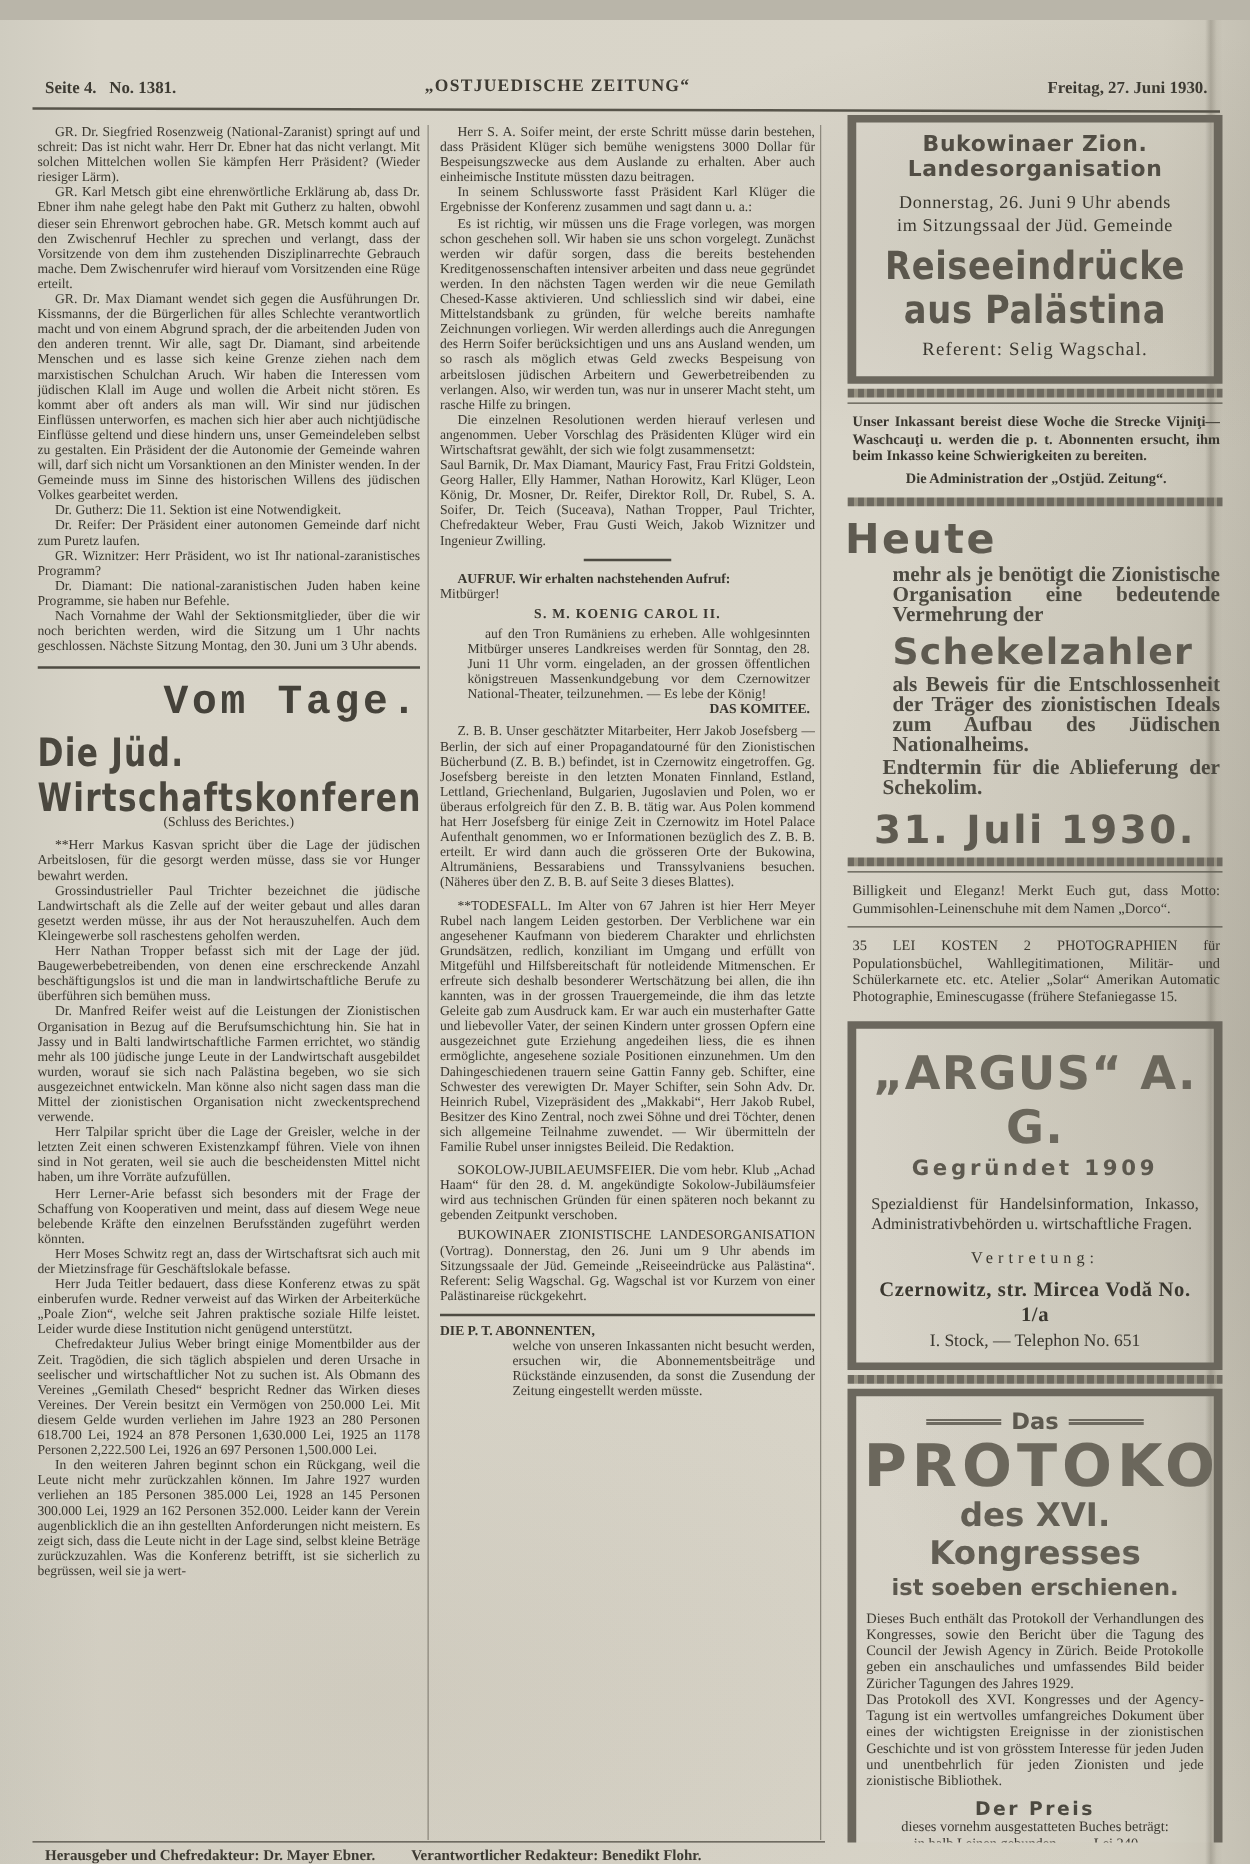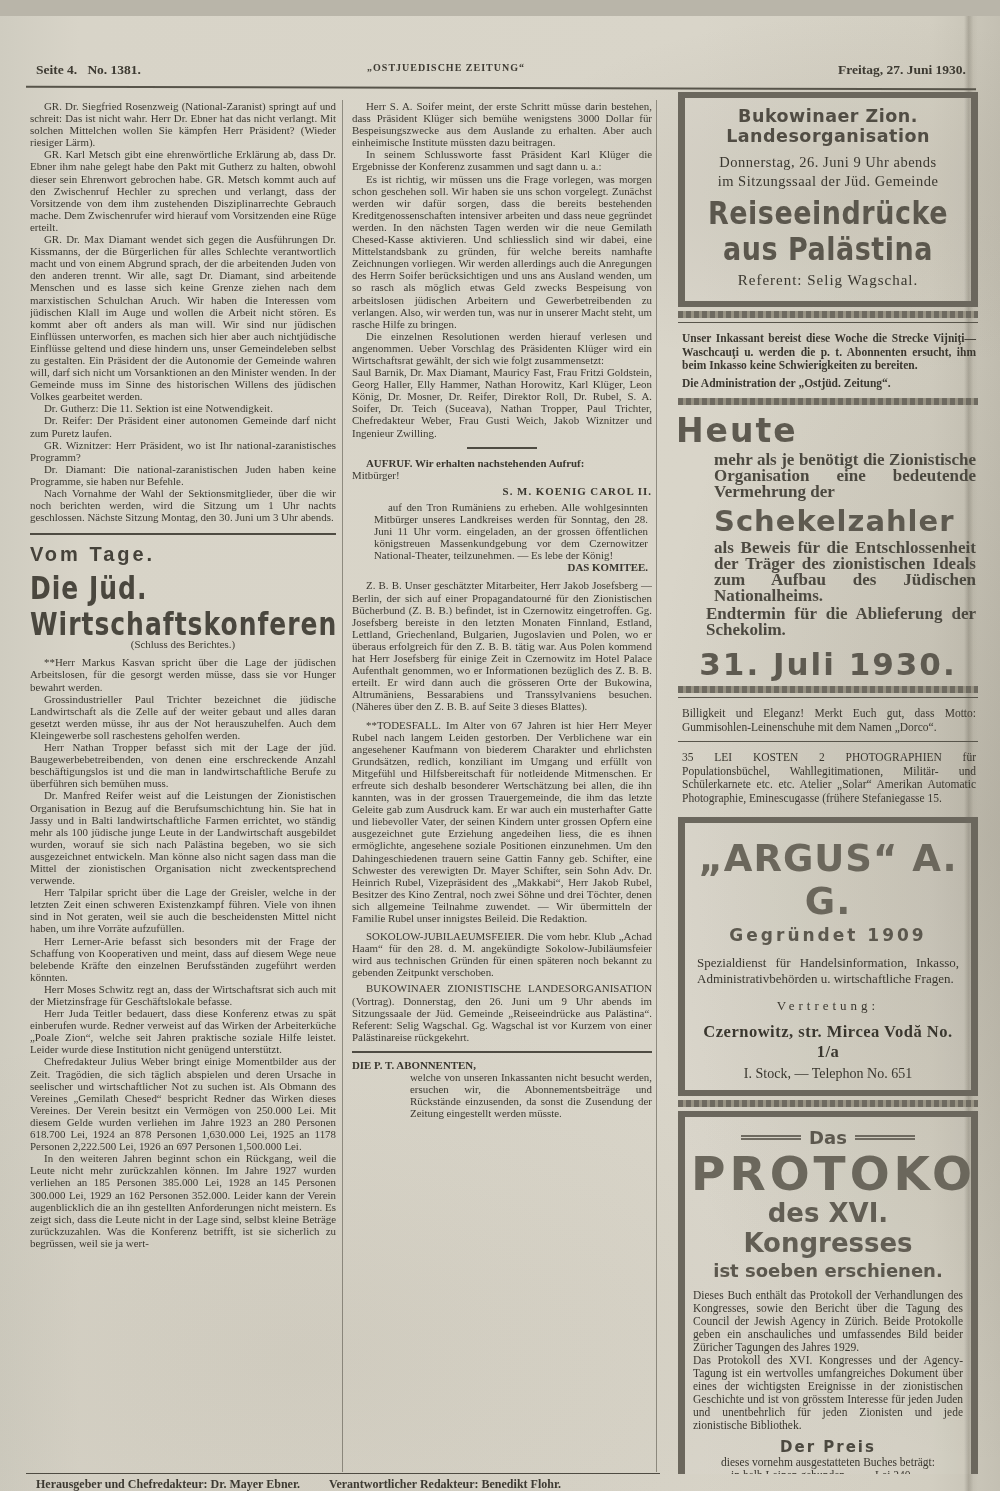--- a/index.html
+++ b/index.html
@@ -10,42 +10,42 @@
       radial-gradient(ellipse 900px 500px at 30% 90%, rgba(125,118,100,.10), transparent 70%),
       linear-gradient(90deg, #cfccc0 0%, #d8d4c8 8%, #d9d5c9 70%, #d2cec1 93%, #c4c0b3 100%);
     color:#3a372f;
     font-family:"Liberation Serif", serif;
   }
   .crease{position:absolute;top:0;right:22px;width:14px;height:1491px;
     background:linear-gradient(90deg, transparent, rgba(90,85,72,.28), rgba(160,155,140,.15), transparent);}
   
   .hdr{position:absolute;top:46px;left:0;width:1000px;height:22px;font-size:13.5px;font-weight:bold;color:#3d3a32;}
   .hdr .l{position:absolute;left:36px;top:0;}
-  .hdr .c{position:absolute;left:0;width:892px;text-align:center;letter-spacing:1px;font-size:10px;}
+  .hdr .c{position:absolute;left:0;width:892px;text-align:center;letter-spacing:1px;font-size:14px;}
   .hdr .r{position:absolute;right:34px;top:0;}
   .hdr-rule{position:absolute;top:71px;left:26px;width:950px;height:2px;background:#57544a;transform:rotate(.15deg);}
   
   .col{position:absolute;overflow:hidden;text-align:justify;}
   .col p{margin:0;text-indent:14px;font-size:10.9px;line-height:12.1px;}
   #col1{left:30px;top:84px;width:306px;height:1370px;}
   #col2{left:352px;top:84px;width:300px;height:1370px;}
   #col3{left:676px;top:76px;width:304px;height:1382px;text-align:center;}
   .vline{position:absolute;top:84px;width:1px;height:1372px;background:rgba(80,76,66,.55);}
   #vl1{left:342px;}
   #vl2{left:656px;}
   
   .rule-h{height:2px;background:#4e4b42;margin:10px 0 8px 0;}
-  .vomtage{font-family:Liberation Sans, sans-serif;font-weight:bold;font-size:20px;letter-spacing:3px;color:#45423a;margin:2px 0 2px;text-align:left;}
+  .vomtage{font-family:Liberation Mono, monospace;font-weight:bold;font-size:33px;letter-spacing:3px;color:#45423a;margin:2px 0 2px;text-align:right;}
   .wktitle{font-family:"DejaVu Sans",sans-serif;font-weight:bold;font-size:25px;letter-spacing:1px;color:#4a473e;margin:4px 0 6px;text-align:left;transform:scaleY(1.25);transform-origin:left top;}
   .wksub{text-align:center;font-size:12.5px;text-indent:0 !important;margin:10px 0 6px !important;}
   
   .mini-rule{width:70px;height:2px;background:#4e4b42;margin:8px auto 8px auto;}
   .full-rule{height:2px;background:#4e4b42;margin:8px 0 6px;}
   .aufruf-ind{margin-left:22px !important;margin-right:4px !important;}
-  .koenig{text-align:right;font-weight:bold;font-size:12.5px;letter-spacing:1px;text-indent:0 !important;margin:4px 0 !important;}
+  .koenig{text-align:center;font-weight:bold;font-size:12.5px;letter-spacing:1px;text-indent:0 !important;margin:4px 0 !important;}
   .komitee{text-align:right;font-weight:bold;text-indent:0 !important;}
   .abo-title{font-weight:bold;font-size:12.5px;text-indent:0 !important;text-align:left;}
   .abo-body{margin-left:58px !important;text-indent:0 !important;}
   
   .adbox{border:3px solid #6b675d;border-left-width:7px;border-right-width:7px;border-top-width:6px;border-bottom-width:6px;margin:0 2px;padding:8px 6px;background:rgba(255,255,255,.04);}
   .hatch{height:7px;margin:4px 2px;background:repeating-linear-gradient(90deg,#6e6a60 0 5px,#989384 5px 8px);}
   .thin2{height:1px;background:#57544a;margin:3px 2px;}
   .ad-t1{font-family:"DejaVu Sans",sans-serif;font-weight:bold;font-size:17.5px;color:#514d44;letter-spacing:.5px;}
   .ad-line{font-size:14.5px;letter-spacing:.5px;margin-top:8px;}
   .ad-big{font-family:"DejaVu Sans",sans-serif;font-weight:bold;font-size:27px;color:#5b574d;margin:10px 0 6px;letter-spacing:.5px;transform:scaleY(1.15);}
@@ -145,21 +145,21 @@
       <div class="ad-t1">Bukowinaer Zion. Landesorganisation</div>
       <div class="ad-line">Donnerstag, 26. Juni 9 Uhr abends</div>
       <div class="ad-line" style="margin-top:2px;">im Sitzungssaal der Jüd. Gemeinde</div>
       <div class="ad-big">Reiseeindrücke aus Palästina</div>
       <div class="ad-ref">Referent: Selig Wagschal.</div>
     </div>
 
     <div class="hatch"></div>
     <div class="thin2"></div>
     <div class="notice" style="font-weight:bold;">Unser Inkassant bereist diese Woche die Strecke Vijniţi—Waschcauţi u. werden die p. t. Abonnenten ersucht, ihm beim Inkasso keine Schwierigkeiten zu bereiten.</div>
-    <div class="notice" style="padding-top:0;font-weight:bold;">Die Administration der „Ostjüd. Zeitung“.</div>
+    <div class="notice" style="text-align:center;padding-top:0;font-weight:bold;">Die Administration der „Ostjüd. Zeitung“.</div>
 
     <div class="hatch"></div>
     <div class="heute-w">Heute</div>
     <div class="heute-txt">mehr als je benötigt die Zionistische Organisation eine bedeutende Vermehrung der</div>
     <div class="schekel">Schekelzahler</div>
     <div class="heute-txt">als Beweis für die Entschlossenheit der Träger des zionistischen Ideals zum Aufbau des Jüdischen Nationalheims.</div>
     <div class="heute-txt" style="margin-left:30px;">Endtermin für die Ablieferung der Schekolim.</div>
     <div class="datum">31. Juli 1930.</div>
     <div class="hatch"></div>
     <div class="thin2"></div>

